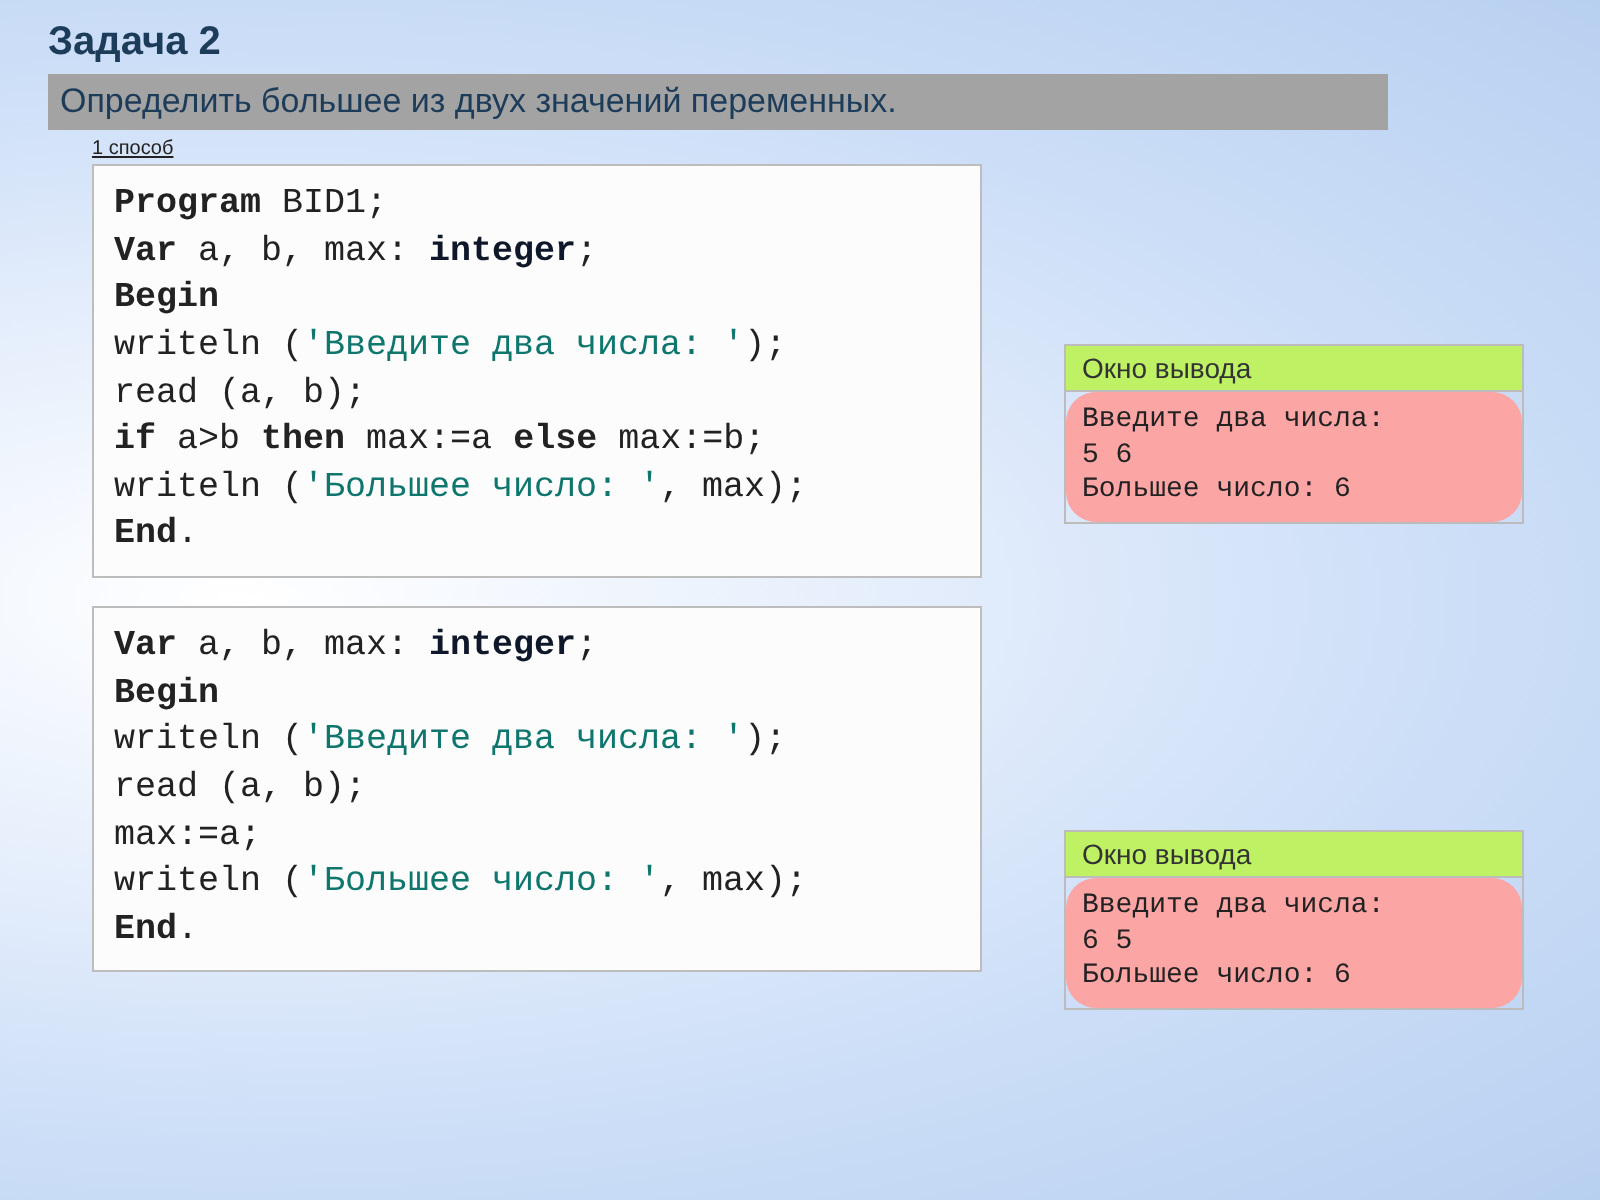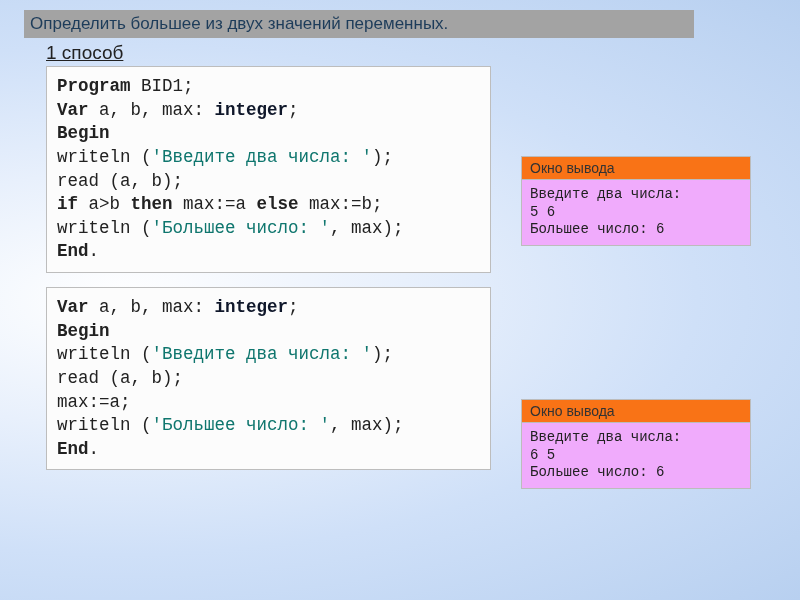--- a/index.html
+++ b/index.html
@@ -22,29 +22,29 @@
   }
   .task-bar {
     background: #a3a3a3;
     color: #1d3c5a;
     font-size: 17px;
     padding: 4px 6px;
     margin-bottom: 4px;
     width: 670px;
   }
   .method-label {
-    font-size: 19px;
+    font-size: 10px;
     color: #222;
     text-decoration: underline;
     margin: 4px 0 2px 22px;
   }
   .row {
     display: flex;
     align-items: flex-start;
-    gap: 30px;
+    gap: 41px;
     margin-bottom: 14px;
   }
   .code-box {
     background: #fcfcfc;
     border: 1px solid #bdbdbd;
     width: 445px;
     padding: 8px 10px;
     font-family: "Courier New", monospace;
     font-size: 17.5px;
     line-height: 1.35;
@@ -54,41 +54,43 @@
   .code-box .kw { font-weight: bold; }
   .code-box .typ { color: #0f172a; font-weight: bold; }
   .code-box .str { color: #0f766e; }
   .output-group {
     margin-top: 90px;
     width: 230px;
     border: 1px solid #bcbcbc;
   }
   .output-group.second { margin-top: 112px; }
   .output-header {
-    background: #f97316;
+    background: #bef264;
     border-bottom: 1px solid #bcbcbc;
     padding: 3px 8px;
     font-size: 14px;
     color: #333;
   }
   .output-body {
-    background: #f0abfc;
+    background: #fca5a5;
     padding: 6px 8px;
     font-family: "Courier New", monospace;
     font-size: 14px;
     color: #222;
     white-space: pre;
     line-height: 1.25;
+    border-radius: 15px;
   }
 </style>
 </head>
 <body>
 
 <div class="page">
 
+  <div class="title">Задача 2</div>
   <div class="task-bar">Определить большее из двух значений переменных.</div>
 
   <div class="method-label">1 способ</div>
 
   <div class="row">
     <div class="code-box">
       <div><span class="kw">Program</span><span> BID1;</span></div>
       <div><span class="kw">Var</span><span> a, b, max: </span><span class="typ">integer</span><span>;</span></div>
       <div><span class="kw">Begin</span></div>
       <div><span>writeln (</span><span class="str">'Введите два числа: '</span><span>);</span></div>

